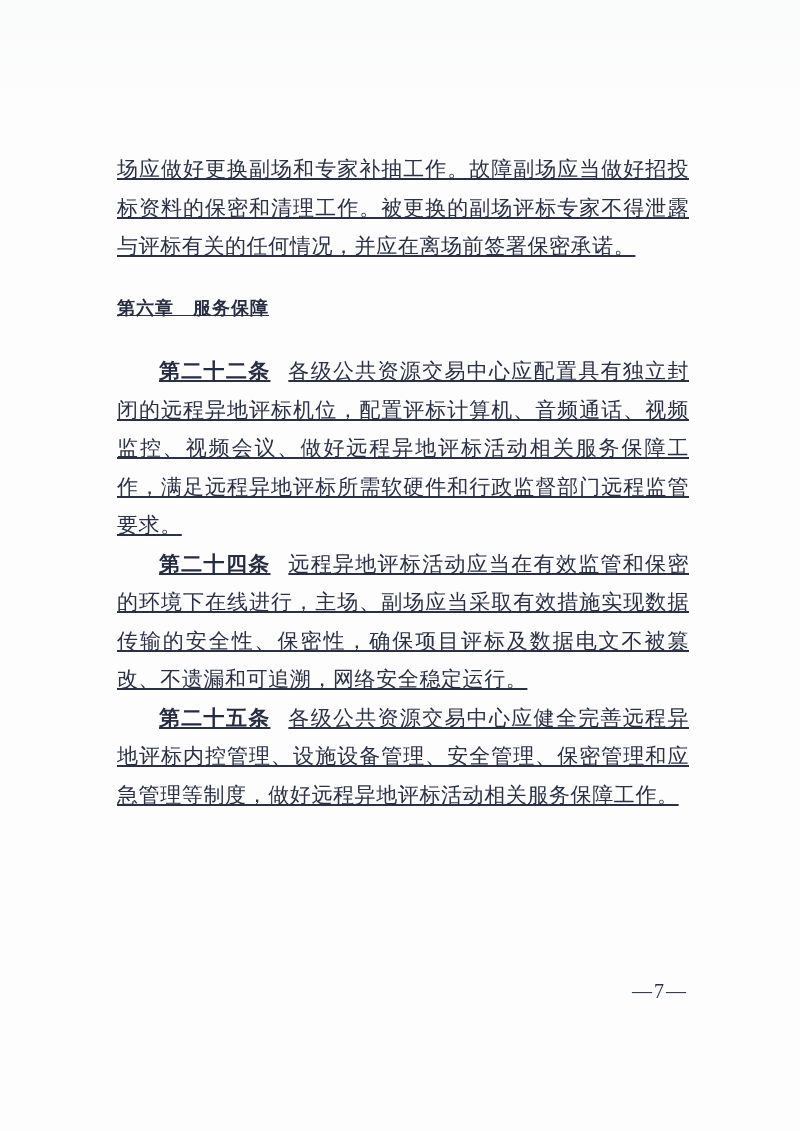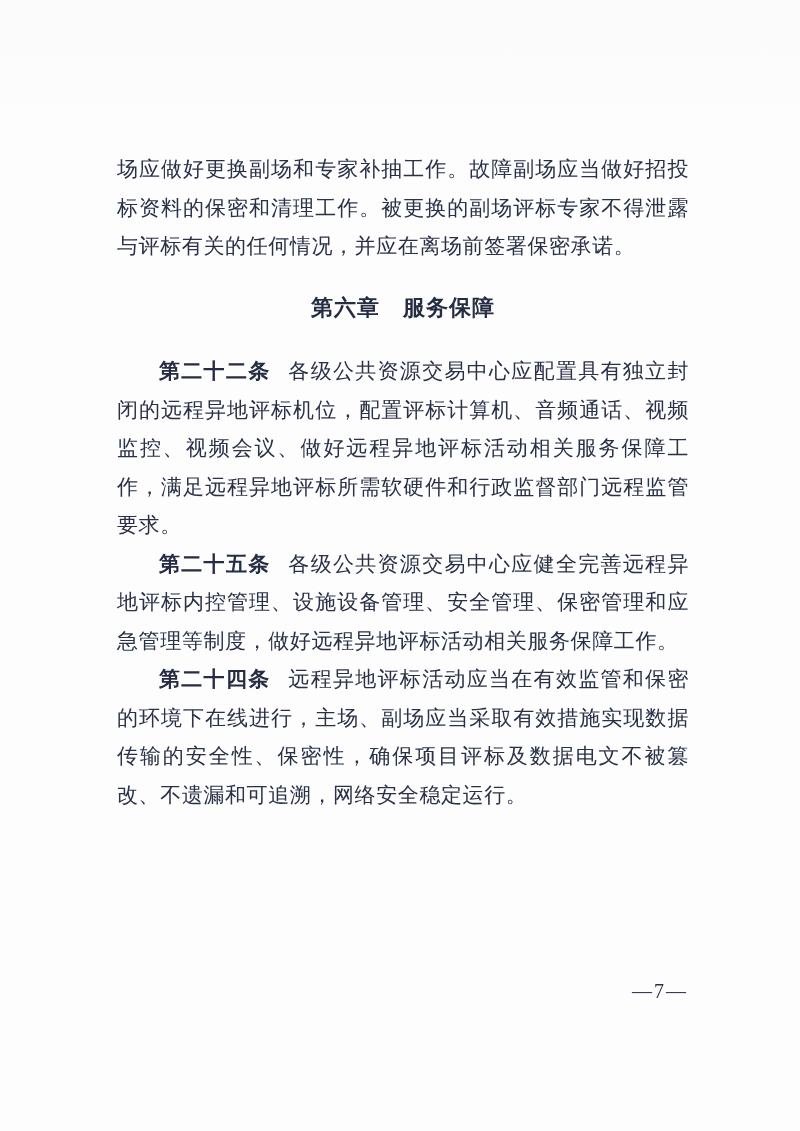--- a/index.html
+++ b/index.html
@@ -20,36 +20,37 @@
     font-family: "Liberation Serif", "DejaVu Serif", serif;
     font-size: 21px;
     line-height: 38.5px;
     overflow: hidden;
   }
   .text-block {
     position: absolute;
     left: 117px;
     top: 150px;
     width: 572px;
+    text-decoration: underline;
   }
   .para {
     margin: 0;
     text-align: justify;
     text-align-last: left;
     letter-spacing: 0.6px;
   }
   .para.indent {
     text-indent: 2em;
   }
   .chapter {
     margin: 23px 0 25px 0;
-    text-align: center;
+    text-align: left;
     font-family: "Liberation Sans", "DejaVu Sans", sans-serif;
     font-weight: bold;
-    font-size: 22px;
+    font-size: 18px;
     letter-spacing: 1px;
     color: #262d42;
   }
   .art-num {
     font-family: "Liberation Sans", "DejaVu Sans", sans-serif;
     font-weight: bold;
     margin-right: 0.85em;
     color: #262d42;
   }
   .page-number {
@@ -72,24 +73,24 @@
     </p>
 
     <h2 class="chapter">第六章　服务保障</h2>
 
     <p class="para indent">
       <span class="art-num">第二十二条</span><span>各级公共资源交易中心应配置具有独立封闭的远程异地评标机位，配置评标计算机、音频通话、视频监控、视频会议、做好远程异地评标活动相关服务保障工作，满足远程异地评标所需软硬件和行政监督部门远程监管要求。</span>
     </p>
 
 
     <p class="para indent">
-      <span class="art-num">第二十五条</span><span>各级公共资源交易中心应健全完善远程异地评标内控管理、设施设备管理、安全管理、保密管理和应急管理等制度，做好远程异地评标活动相关服务保障工作。</span>
+      <span class="art-num">第二十四条</span><span>远程异地评标活动应当在有效监管和保密的环境下在线进行，主场、副场应当采取有效措施实现数据传输的安全性、保密性，确保项目评标及数据电文不被篡改、不遗漏和可追溯，网络安全稳定运行。</span>
     </p>
 
     <p class="para indent">
-      <span class="art-num">第二十四条</span><span>远程异地评标活动应当在有效监管和保密的环境下在线进行，主场、副场应当采取有效措施实现数据传输的安全性、保密性，确保项目评标及数据电文不被篡改、不遗漏和可追溯，网络安全稳定运行。</span>
+      <span class="art-num">第二十五条</span><span>各级公共资源交易中心应健全完善远程异地评标内控管理、设施设备管理、安全管理、保密管理和应急管理等制度，做好远程异地评标活动相关服务保障工作。</span>
     </p>
 
 
   </div>
 
   <div class="page-number">—7—</div>
 </div>
 
 </body></html>

